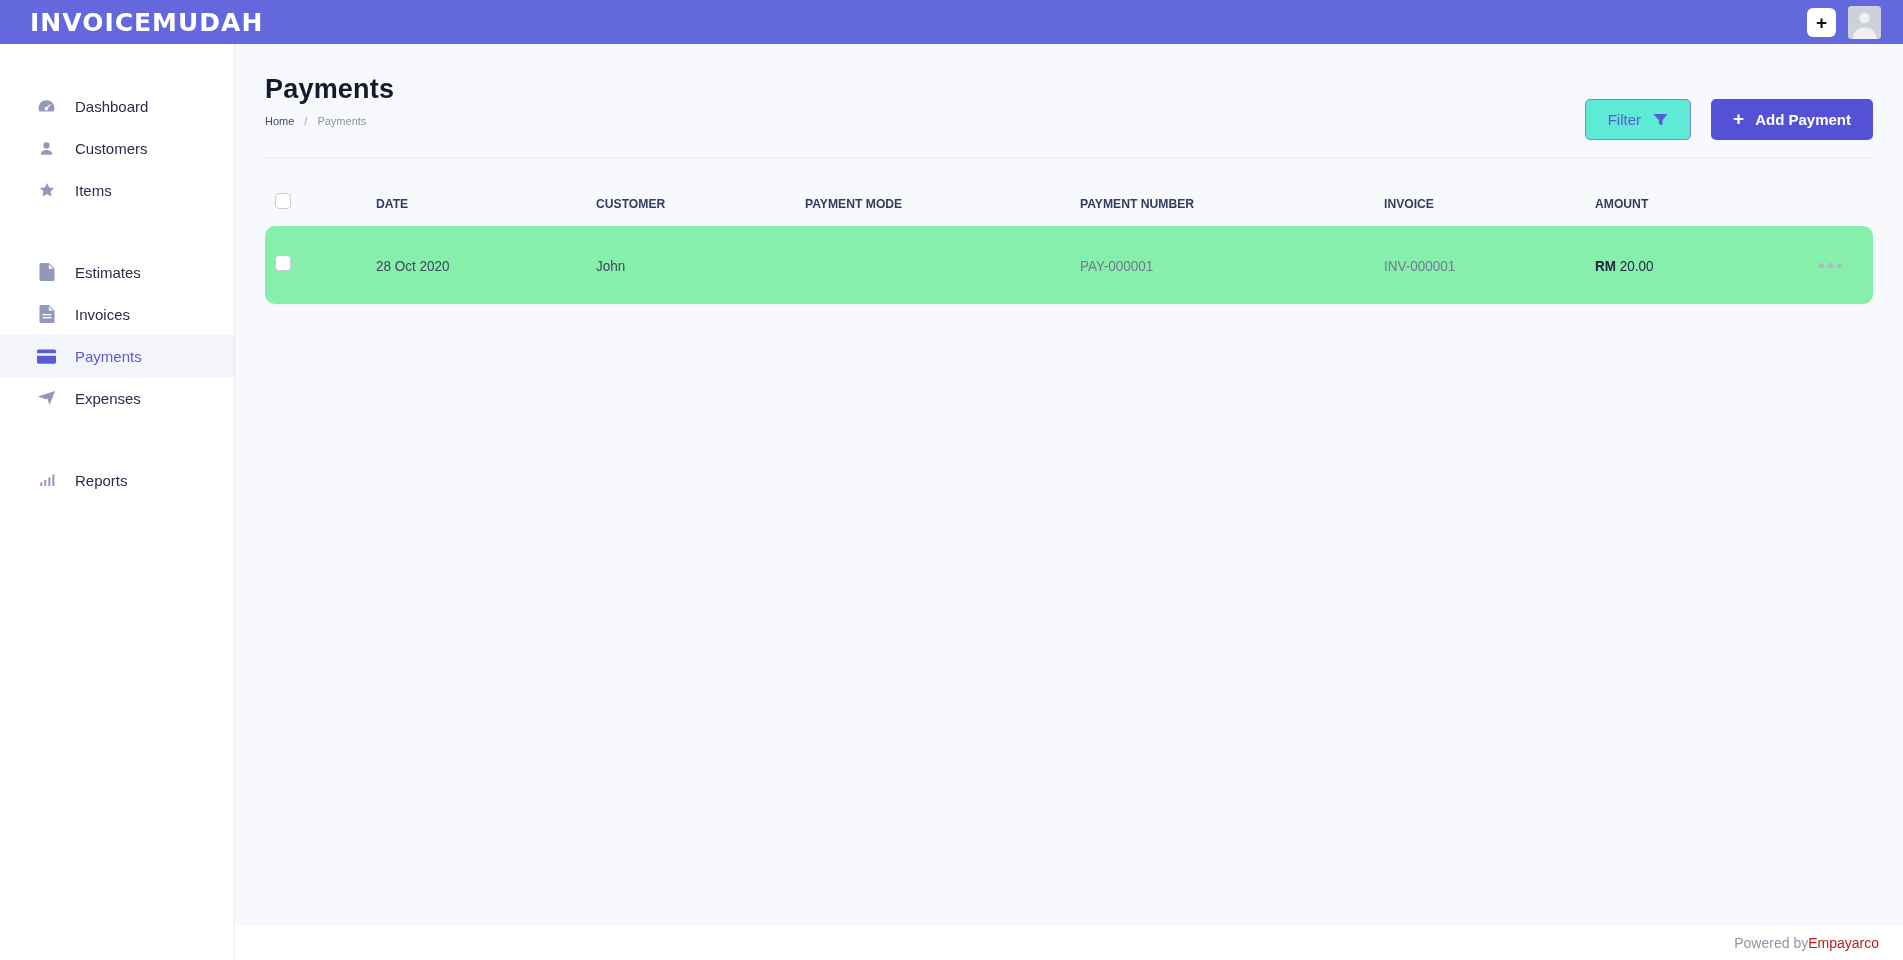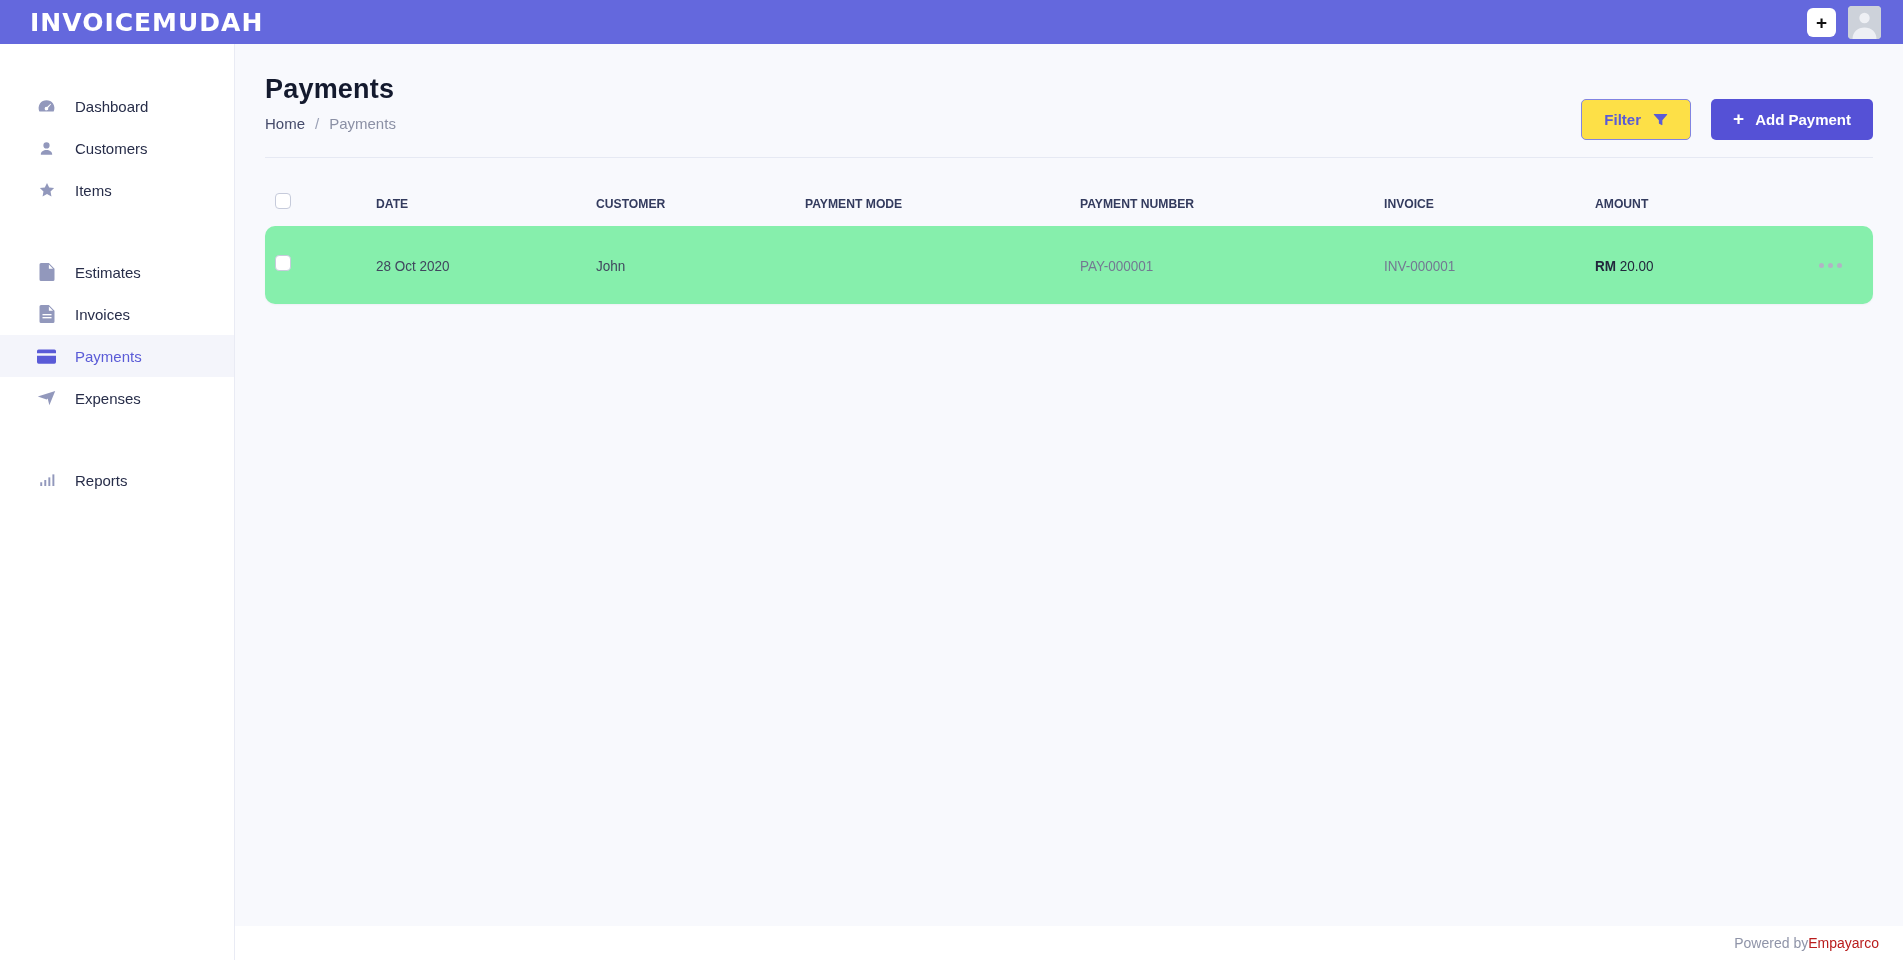--- a/index.html
+++ b/index.html
@@ -20,26 +20,26 @@
   .nav-item .nico { width:19px; height:19px; color:#9298bc; display:flex; align-items:center; justify-content:center; flex:none; }
   .nav-item.active { background:#f4f5fb; color:#5a5bd7; }
   .nav-item.active .nico { color:#5a5bd7; }
   .nav-gap { height:40px; }
 
   
   .main { flex:1; background:#f8f9fd; display:flex; flex-direction:column; min-width:0; }
   .content { flex:1; padding:30px 30px 0 30px; }
   .page-head { display:flex; justify-content:space-between; align-items:flex-start; }
   .page-title { font-size:27px; font-weight:700; color:#141a2e; letter-spacing:.2px; }
-  .breadcrumb { margin-top:10px; font-size:15px; display:flex; gap:10px; align-items:center; }
+  .breadcrumb { margin-top:10px; font-size:11px; display:flex; gap:10px; align-items:center; }
   .bc-home { color:#454b6b; cursor:pointer; }
   .bc-sep { color:#9aa0b5; }
   .bc-current { color:#8b90a5; }
   .head-actions { display:flex; gap:20px; margin-top:25px; }
-  .btn-filter { height:41px; padding:0 22px; background:#fde047; border:1px solid #8184e2; border-radius:5px; color:#5a5bd7; font-size:15px; font-weight:700; display:flex; align-items:center; gap:12px; cursor:pointer; }
+  .btn-filter { height:41px; padding:0 22px; background:#5eead4; border:1px solid #8184e2; border-radius:5px; color:#5a5bd7; font-size:15px; font-weight:400; display:flex; align-items:center; gap:12px; cursor:pointer; }
   .btn-primary { height:41px; padding:0 22px; background:#5551d6; border:none; border-radius:5px; color:#fff; font-size:15px; font-weight:600; display:flex; align-items:center; gap:11px; cursor:pointer; }
   .btn-primary .plus { font-size:19px; font-weight:700; line-height:1; margin-top:-2px; }
 
   .showing { margin-top:45px; font-size:15px; color:#2c3148; }
   .showing b { font-weight:700; }
   .divider { height:1px; background:#e6e9f3; margin-top:17px; }
 
   
   .grid-row { display:grid; grid-template-columns:6.9% 13.7% 13% 17.1% 18.9% 13.1% 13.8% auto; align-items:center; }
   .thead { margin-top:22px; height:46px; }

